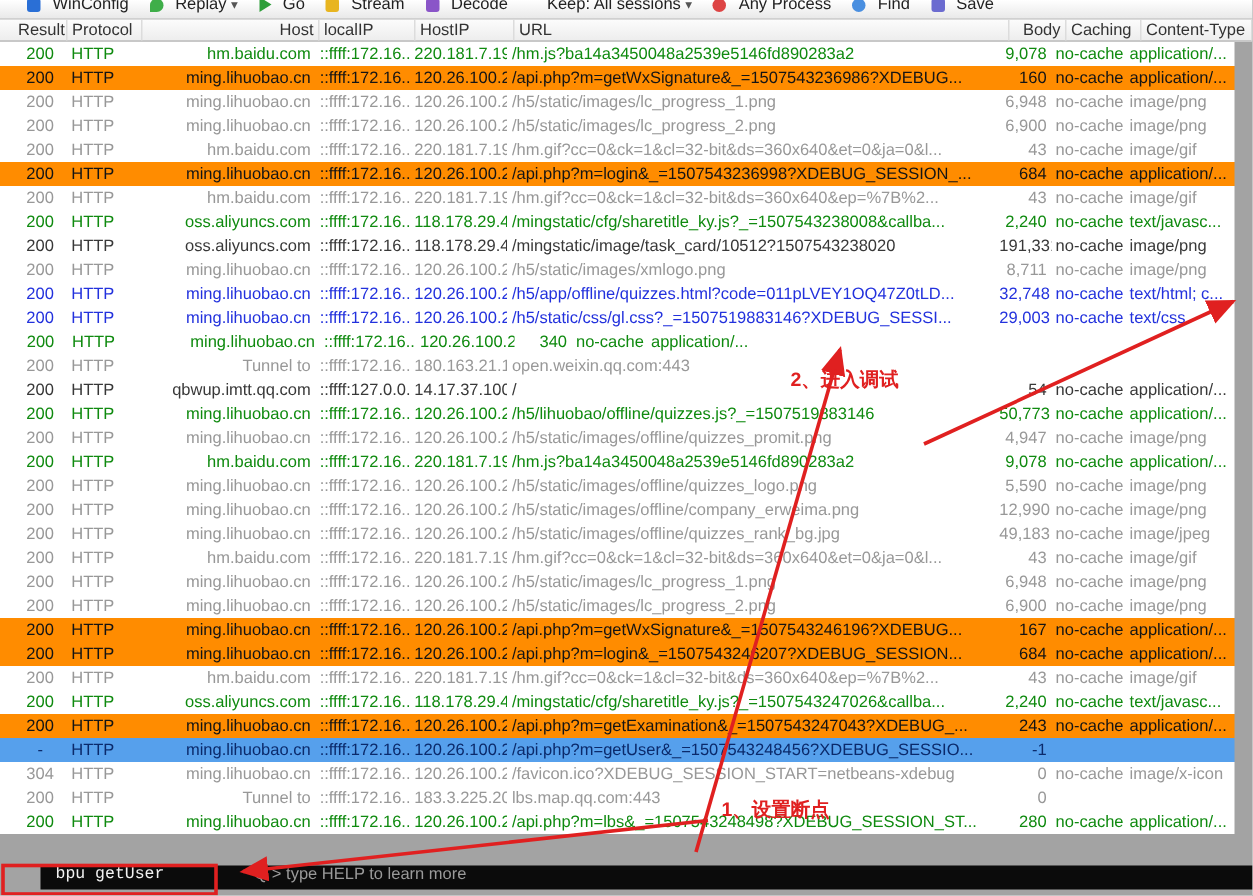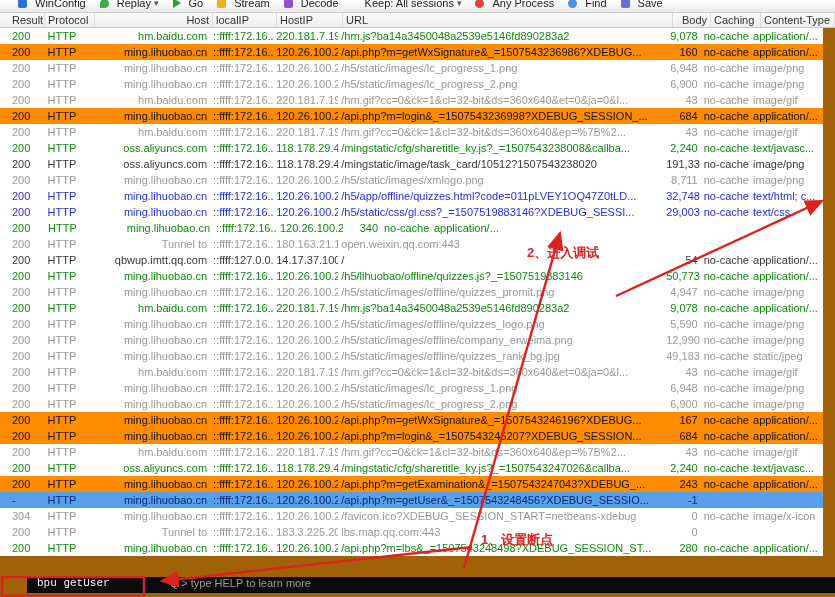--- a/index.html
+++ b/index.html
@@ -1,18 +1,18 @@
 <!DOCTYPE html>
 <html><head>
 <meta charset="utf-8">
 <style>
   * { margin:0; padding:0; box-sizing:border-box; }
   html,body { width:835px; height:597px; overflow:hidden; }
   body { font-family:"Liberation Sans", sans-serif; background:#fff; }
-  .app { position:relative; width:835px; height:597px; background:#a16207; overflow:hidden; }
+  .app { position:relative; width:835px; height:597px; background:#a3a3a3; overflow:hidden; }
 
   
   .toolbar { position:absolute; top:0; left:0; right:0; height:13px;
              background:linear-gradient(#ffffff,#e9e9e9); border-bottom:1px solid #d0d0d0; overflow:hidden; }
   .toolbar-inner { position:absolute; top:-7px; left:4px; display:flex; align-items:center; white-space:nowrap; height:20px; }
   .tb-item { font-size:11px; color:#222; margin-left:8px; }
   .tb-gap { margin-left:26px; }
   .tb-icon { display:inline-block; width:9px; height:9px; margin-left:14px; border-radius:2px; }
   .ic-win { background:#2a6fd6; }
   .ic-balloon { background:#3fae49; border-radius:50% 50% 50% 0; }
@@ -25,21 +25,21 @@
   .tb-caret { font-size:9px; color:#555; margin-left:3px; }
 
   
   .grid-header { position:absolute; top:13px; left:0; right:0; height:15px; display:flex;
                  background:linear-gradient(#fcfcfc,#ededed); border-bottom:1px solid #c8c8c8;
                  font-size:11px; color:#333; }
   .grid-header .cell { border-right:1px solid #dcdcdc; line-height:14px; }
   .grid-body { position:absolute; top:28px; left:0; right:12px; }
   .grid-row { display:flex; height:16px; line-height:16px; font-size:11px; color:#383838; background:#fff; }
   .cell { padding:0 3px; white-space:nowrap; overflow:hidden; }
-  .c-result  { width:45px; padding-left:12px; }
+  .c-result  { width:45px; padding-left:12px;text-align:center; }
   .c-protocol{ width:50px; }
   .c-host    { width:118px; text-align:right; }
   .c-localip { width:64px; }
   .c-hostip  { width:66px; }
   .c-url     { width:330px; }
   .c-body    { width:38px; text-align:right; }
   .c-caching { width:50px; }
   .c-ctype   { width:74px; }
 
   .fg-green { color:#0f8a0f; }
@@ -320,21 +320,21 @@
       </div>
       <div class="grid-row fg-gray">
         <div class="cell c-result">200</div>
         <div class="cell c-protocol">HTTP</div>
         <div class="cell c-host">ming.lihuobao.cn</div>
         <div class="cell c-localip">::ffff:172.16...</div>
         <div class="cell c-hostip">120.26.100.228</div>
         <div class="cell c-url">/h5/static/images/offline/quizzes_rank_bg.jpg</div>
         <div class="cell c-body">49,183</div>
         <div class="cell c-caching">no-cache</div>
-        <div class="cell c-ctype">static/jpeg</div>
+        <div class="cell c-ctype">image/jpeg</div>
       </div>
       <div class="grid-row fg-gray">
         <div class="cell c-result">200</div>
         <div class="cell c-protocol">HTTP</div>
         <div class="cell c-host">hm.baidu.com</div>
         <div class="cell c-localip">::ffff:172.16...</div>
         <div class="cell c-hostip">220.181.7.190</div>
         <div class="cell c-url">/hm.gif?cc=0&amp;ck=1&amp;cl=32-bit&amp;ds=360x640&amp;et=0&amp;ja=0&amp;l...</div>
         <div class="cell c-body">43</div>
         <div class="cell c-caching">no-cache</div>

